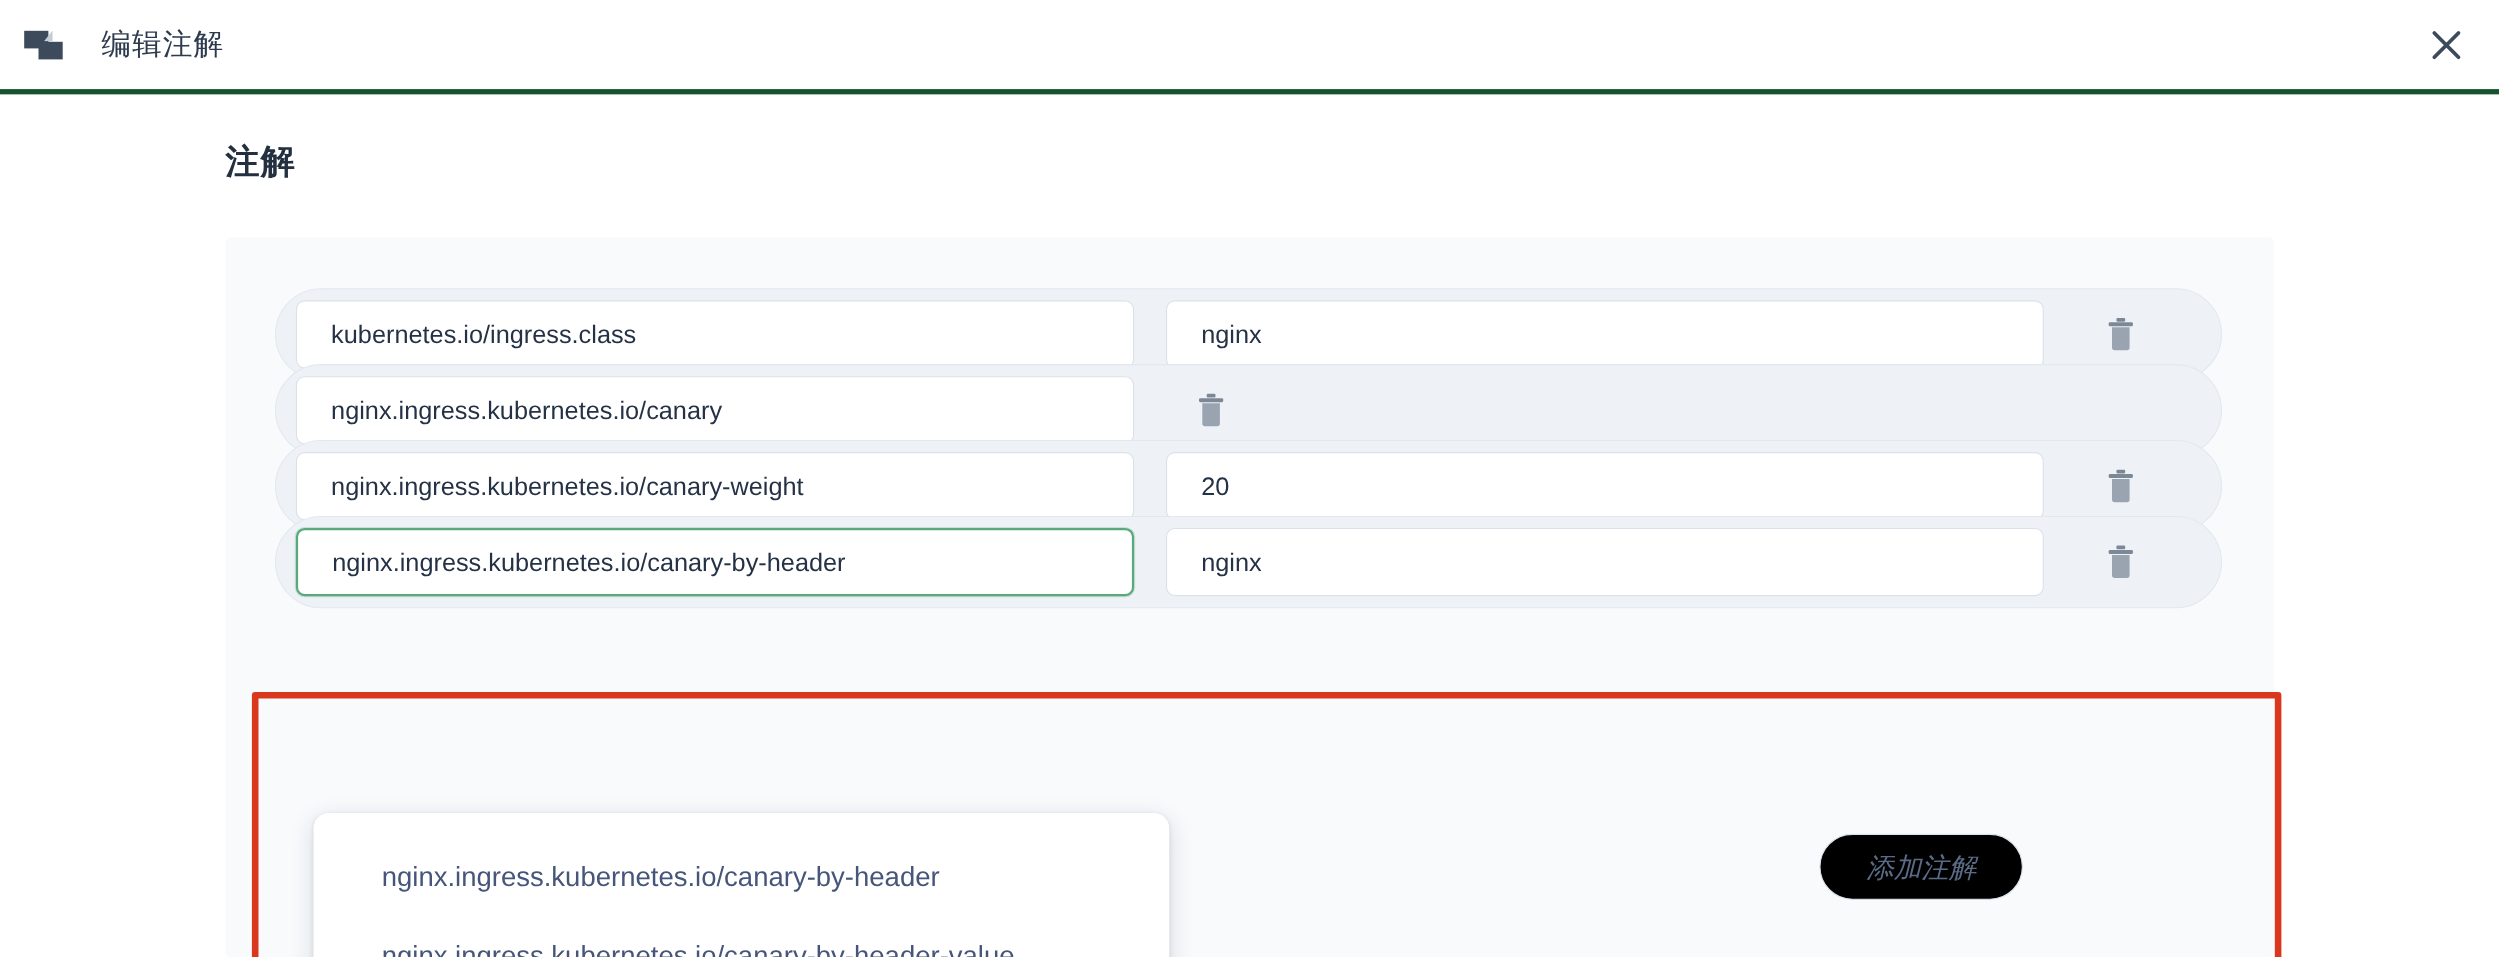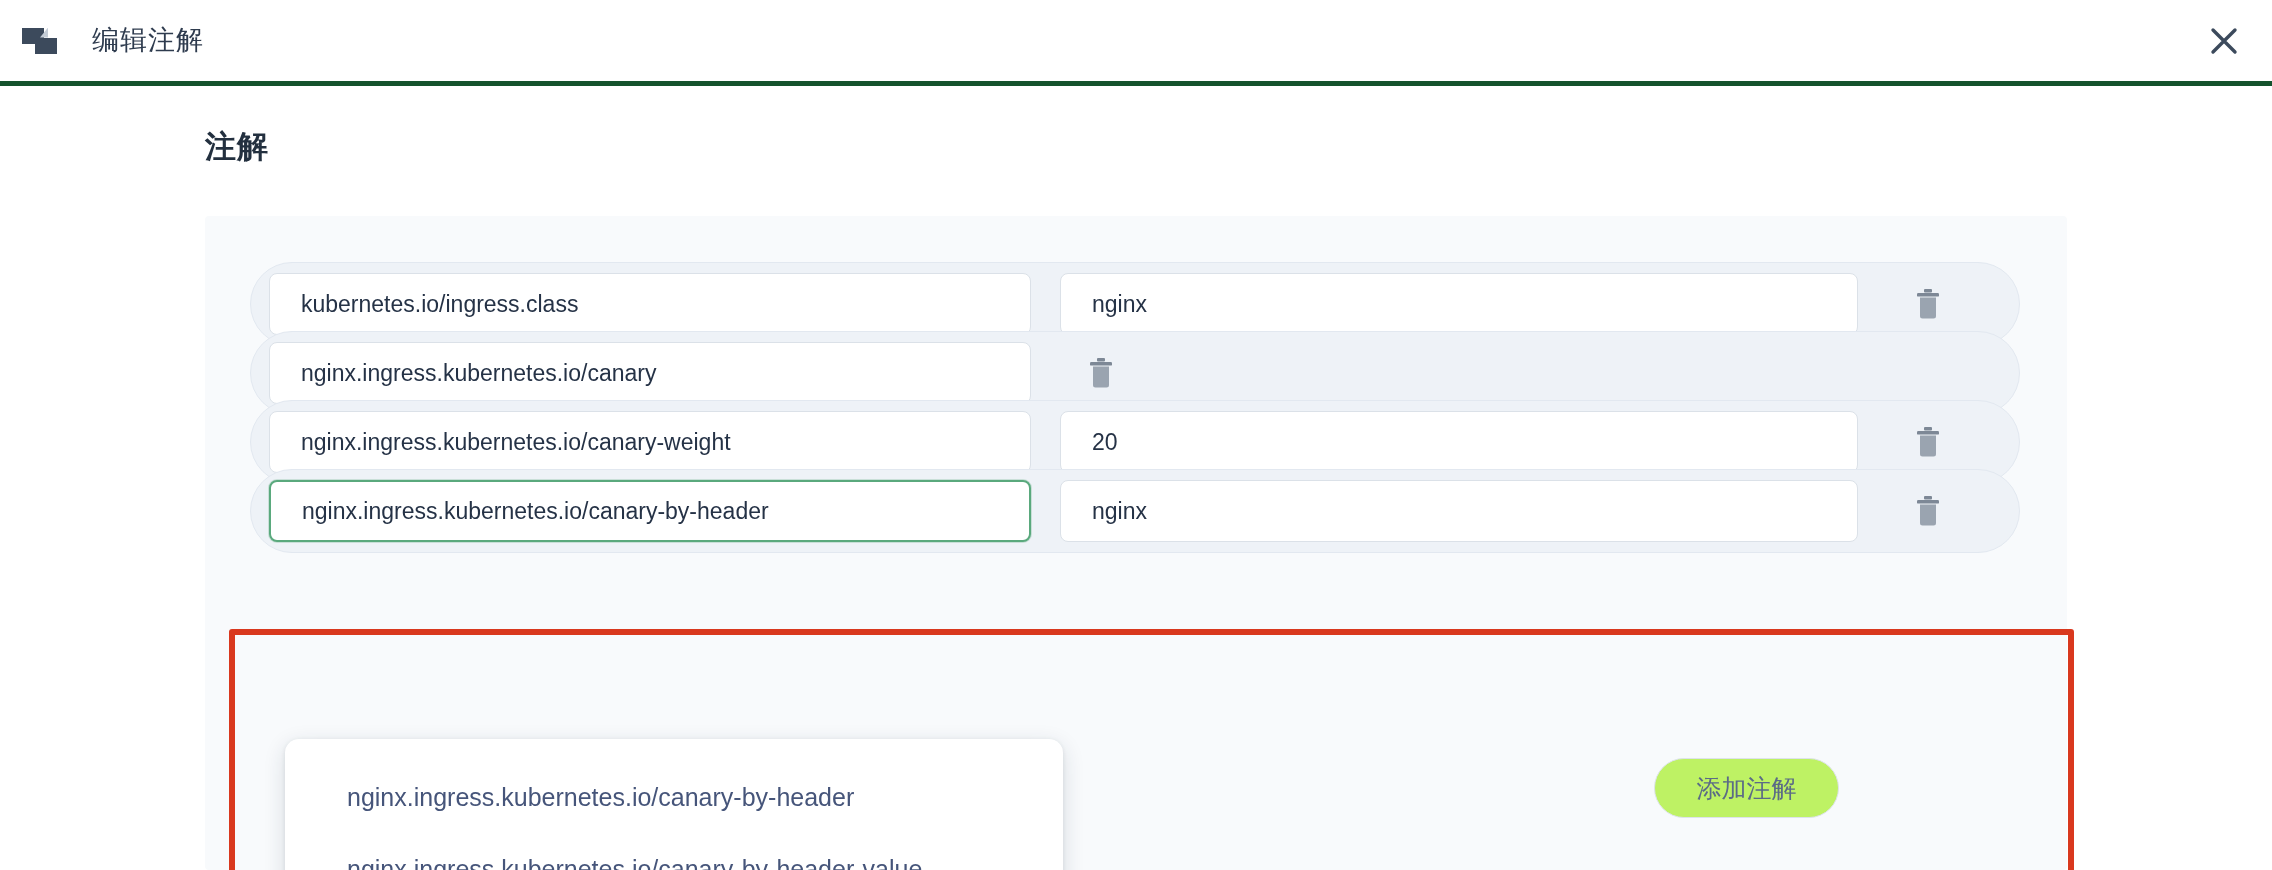--- a/index.html
+++ b/index.html
@@ -160,30 +160,31 @@
     color: #46557a;
     cursor: pointer;
     white-space: nowrap;
   }
 
   
   .add-btn {
     position: absolute;
     left: 1654px; top: 672px;
     width: 185px; height: 60px;
-    background: #bef264;
+    background: #000000;
     border: 1px solid #dde3ea;
     border-radius: 30px;
     display: flex;
     align-items: center;
     justify-content: center;
     font-size: 25px;
     color: #5b6b86;
     cursor: pointer;
     z-index: 45;
+    font-style: italic;
   }
 </style>
 </head>
 <body>
 
 <div class="titlebar">
   <div class="app-icon">
     <span class="blk blk-a"></span>
     <span class="blk blk-c"></span>
     <span class="blk blk-b"></span>

